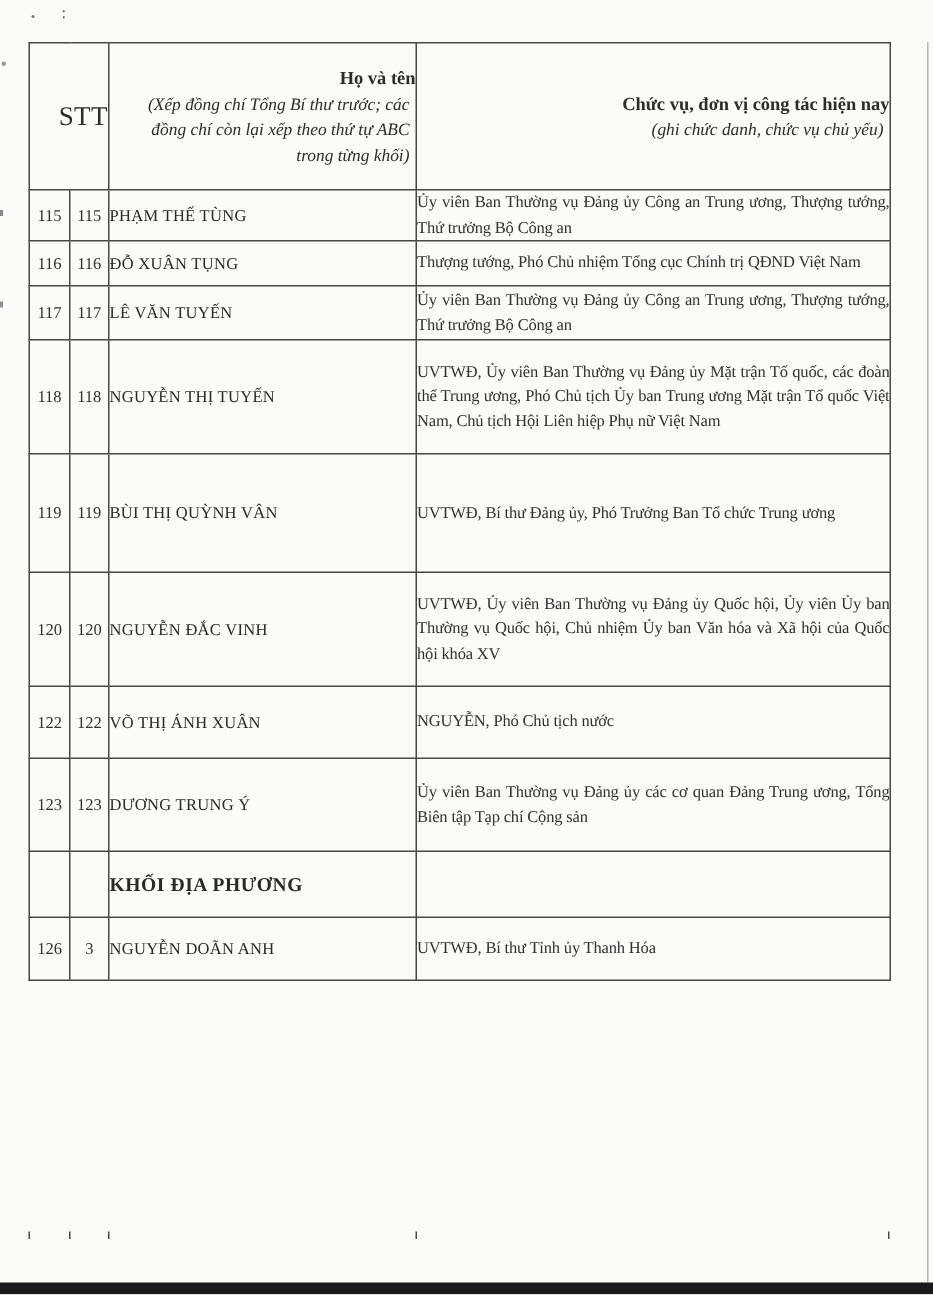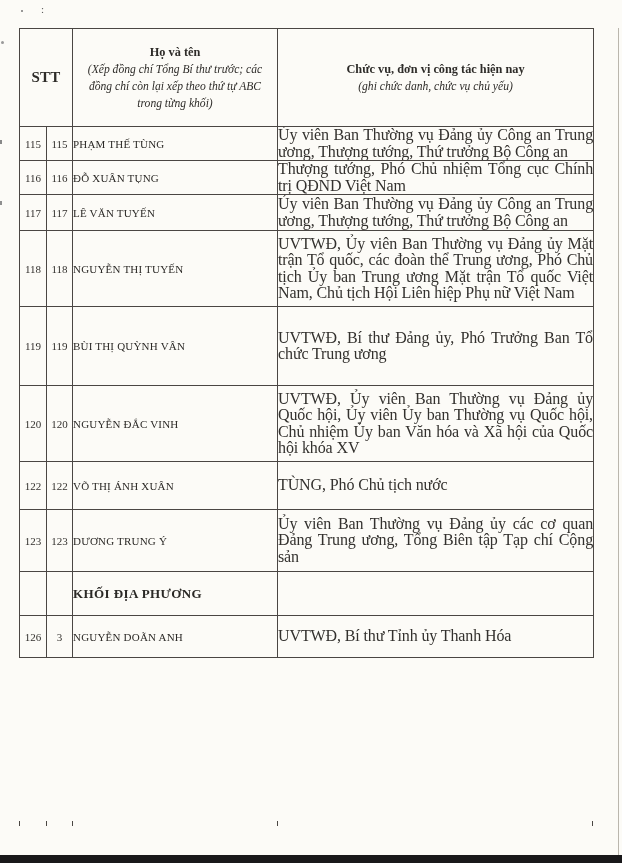--- a/index.html
+++ b/index.html
@@ -13,28 +13,28 @@
     position:absolute;left:19px;top:28px;width:574px;
     border-collapse:collapse;table-layout:fixed;
   }
   table.doc td,table.doc th{
     border:1px solid #4a4643;
     vertical-align:middle;
     overflow:hidden;
     padding:0;
   }
   th{font-weight:normal;}
-  .h-cell{text-align:center;vertical-align:middle;}
-  .h-stt{font-weight:bold;font-size:15px;letter-spacing:.3px;}
+  .h-cell{text-align:right;vertical-align:middle;}
+  .h-stt{font-weight:normal;font-size:18px;letter-spacing:.3px;}
   .h-bold{font-weight:bold;font-size:12.3px;line-height:17px;}
   .h-italic{font-style:italic;font-size:11.6px;line-height:17px;padding:0 4px;}
   .c-stt,.c-no{text-align:center;font-size:11px;color:#33312e;margin-top:28px;}
   .c-name{font-size:11px;padding:1px 2px 1px 4px;letter-spacing:.2px;color:#2b2926;}
   .c-pos{padding:1px 4px 1px 5px;}
-  .pos-text{font-size:16px;line-height:16.5px;text-align:justify;letter-spacing:-.12px;color:#33312e;}
+  .pos-text{font-size:11px;line-height:16.5px;text-align:justify;letter-spacing:-.12px;color:#33312e;}
   .section-title{font-size:13px;font-weight:bold;letter-spacing:.4px;padding-left:4px;}
   
   .speck{position:absolute;background:#777;border-radius:50%;}
   .colon-mark{position:absolute;left:41px;top:3px;font-size:11px;color:#555;}
   .edge-line{position:absolute;left:618px;top:28px;width:1px;height:827px;background:#bab6ad;}
   .bottom-bar{position:absolute;left:0;top:855px;width:622px;height:8px;background:#19181a;}
   .tick{position:absolute;width:1px;height:5px;top:821px;background:#4a4643;}
 </style>
 </head>
 <body>
@@ -116,21 +116,21 @@
     <td class="c-name">NGUYỄN ĐẮC VINH</td>
     <td class="c-pos">
       <div class="pos-text">UVTWĐ, Ủy viên Ban Thường vụ Đảng ủy Quốc hội, Ủy viên Ủy ban Thường vụ Quốc hội, Chủ nhiệm Ủy ban Văn hóa và Xã hội của Quốc hội khóa XV</div>
     </td>
   </tr>
         <tr style="height: 48px;">
     <td class="c-stt">122</td>
     <td class="c-no">122</td>
     <td class="c-name">VÕ THỊ ÁNH XUÂN</td>
     <td class="c-pos">
-      <div class="pos-text">TÙNG, Phó Chủ tịch nước</div>
+      <div class="pos-text">NGUYỄN, Phó Chủ tịch nước</div>
     </td>
   </tr>
         <tr style="height: 62px;">
     <td class="c-stt">123</td>
     <td class="c-no">123</td>
     <td class="c-name">DƯƠNG TRUNG Ý</td>
     <td class="c-pos">
       <div class="pos-text">Ủy viên Ban Thường vụ Đảng ủy các cơ quan Đảng Trung ương, Tổng Biên tập Tạp chí Cộng sản</div>
     </td>
   </tr>

